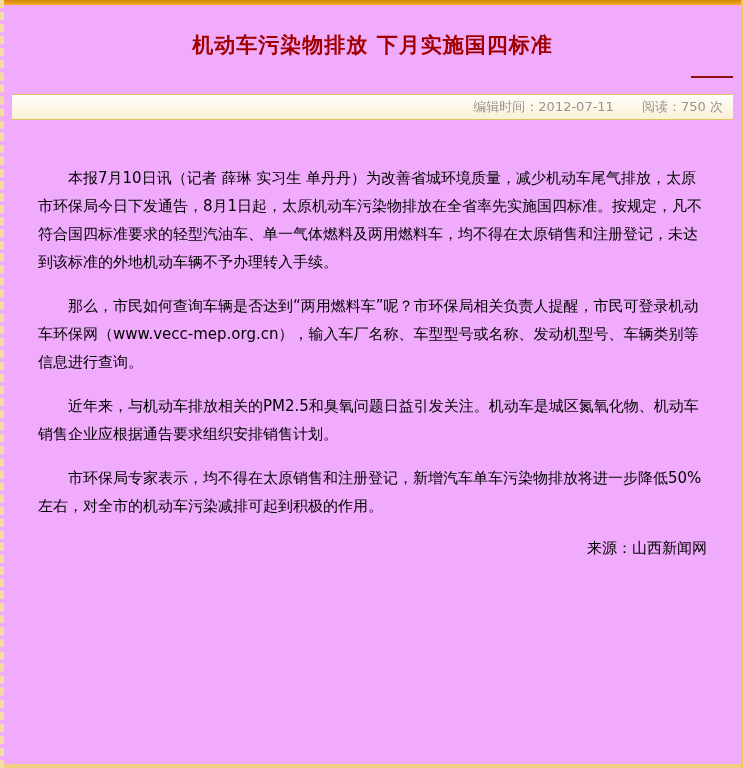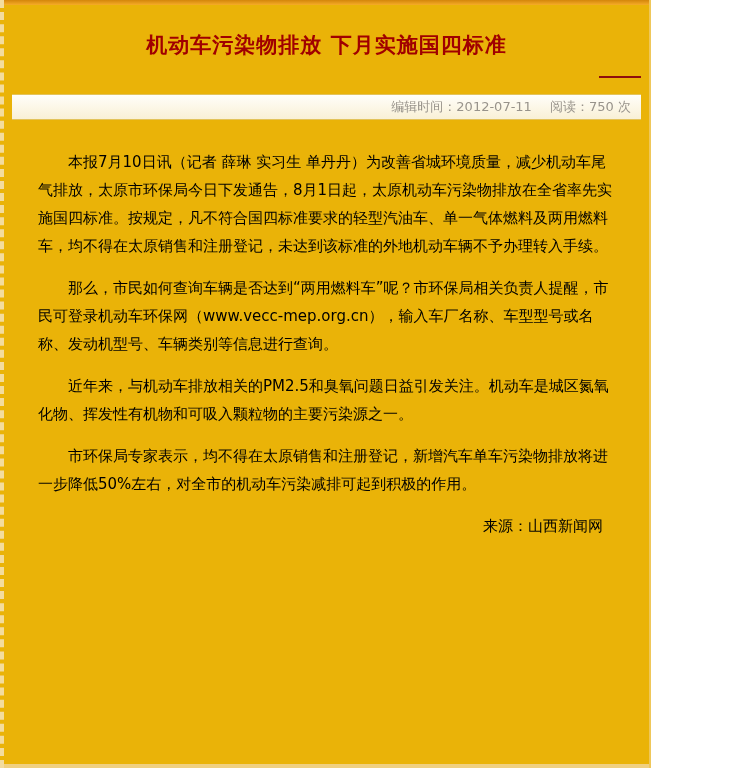--- a/index.html
+++ b/index.html
@@ -3,24 +3,24 @@
 <meta charset="utf-8">
 <style>
   html, body {
     margin: 0;
     padding: 0;
     background: #ffffff;
     font-family: "DejaVu Sans", "Liberation Sans", sans-serif;
   }
   .page {
     position: relative;
-    width: 651px;
+    width: 743px;
     height: 768px;
     box-sizing: border-box;
-    background: #eab308;
+    background: #f0abfc;
     border-left: 4px dashed #F3DC9E;
     border-right: 2px solid #EFC75A;
     overflow: hidden;
   }
   .top-bar {
     height: 5px;
     background: linear-gradient(#D4860A, #F6AC28);
   }
   .bottom-bar {
     position: absolute;
@@ -48,54 +48,54 @@
     height: 24px;
     line-height: 24px;
     border-top: 1px solid #E3C35B;
     border-bottom: 1px solid #E3C35B;
     background: linear-gradient(#FFFEFA, #F9F0D6);
     text-align: right;
     padding-right: 10px;
     color: #98938B;
     font-size: 13px;
   }
-  .meta-bar span { margin-left: 14px; }
+  .meta-bar span { margin-left: 24px; }
   .article-body {
     padding: 28px 34px 0 34px;
     color: #000000;
     font-size: 15px;
     line-height: 28px;
   }
   .article-body p {
-    margin: 0 0 14px 0;
+    margin: 16px 0 14px 0;
     text-indent: 2em;
   }
   .source-line {
     text-indent: 0 !important;
     text-align: right;
-    margin: 12px !important;
+    margin: 0 !important;
   }
 </style>
 </head>
 <body>
 
 <div class="page">
   <div class="top-bar"></div>
 
   <h1 class="article-title">机动车污染物排放 下月实施国四标准</h1>
 
   <div class="red-dash"></div>
 
   <div class="meta-bar">
     <span>编辑时间：2012-07-11</span>
     <span>阅读：750 次</span>
   </div>
 
   <div class="article-body">
     <p>本报7月10日讯（记者 薛琳 实习生 单丹丹）为改善省城环境质量，减少机动车尾气排放，太原市环保局今日下发通告，8月1日起，太原机动车污染物排放在全省率先实施国四标准。按规定，凡不符合国四标准要求的轻型汽油车、单一气体燃料及两用燃料车，均不得在太原销售和注册登记，未达到该标准的外地机动车辆不予办理转入手续。</p>
     <p>那么，市民如何查询车辆是否达到“两用燃料车”呢？市环保局相关负责人提醒，市民可登录机动车环保网（www.vecc-mep.org.cn），输入车厂名称、车型型号或名称、发动机型号、车辆类别等信息进行查询。</p>
-    <p>近年来，与机动车排放相关的PM2.5和臭氧问题日益引发关注。机动车是城区氮氧化物、挥发性有机物和可吸入颗粒物的主要污染源之一。</p>
+    <p>近年来，与机动车排放相关的PM2.5和臭氧问题日益引发关注。机动车是城区氮氧化物、机动车销售企业应根据通告要求组织安排销售计划。</p>
     <p>市环保局专家表示，均不得在太原销售和注册登记，新增汽车单车污染物排放将进一步降低50%左右，对全市的机动车污染减排可起到积极的作用。</p>
     <p class="source-line">来源：山西新闻网</p>
   </div>
 
   <div class="bottom-bar"></div>
 </div>
 
 </body></html>

